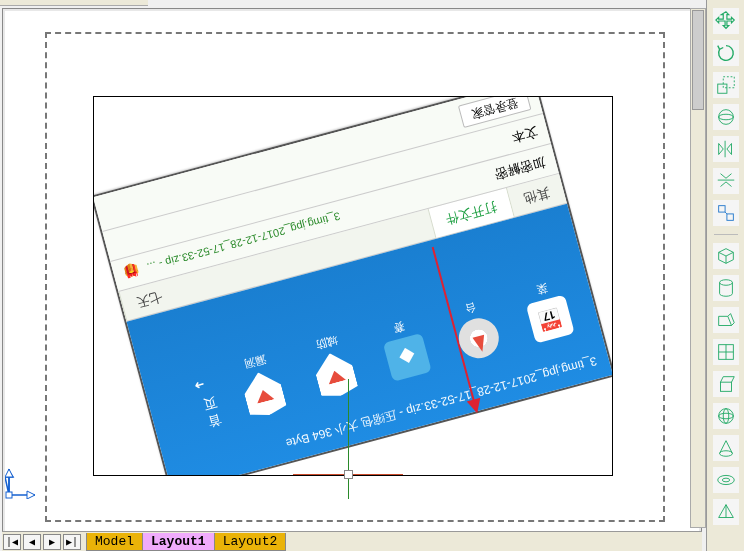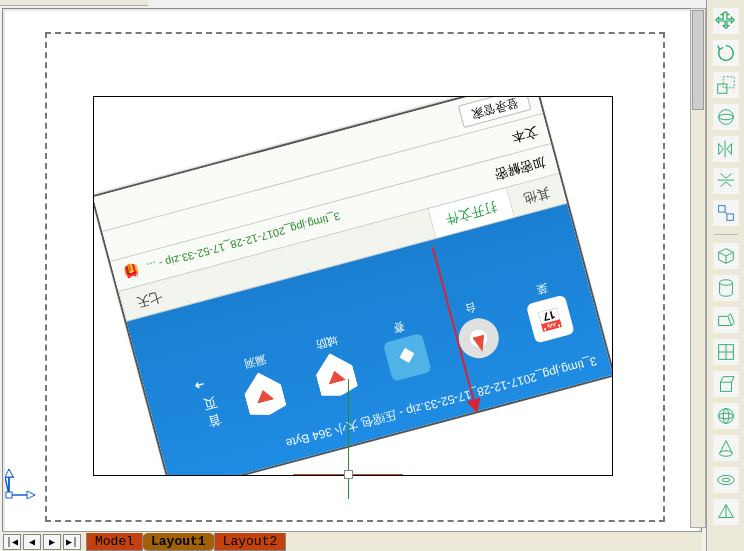--- a/index.html
+++ b/index.html
@@ -49,22 +49,22 @@
 .marker .dot { position: absolute; left: 1px; top: 41px; width: 9px; height: 9px; border: 1px solid #888; background: #fff; }
 
 
 .ucs { position: absolute; left: 0; bottom: 34px; width: 36px; height: 36px; }
 .ucs svg { width: 36px; height: 36px; }
 
 
 .tabstrip { position: absolute; left: 2px; bottom: 0; height: 20px; width: 700px; background: #ece9d8; border-top: 1px solid #999; display: flex; align-items: center; font-size: 13px; font-family: "Courier New", monospace; }
 .tabstrip .navbtn { width: 18px; height: 16px; border: 1px solid #888; margin: 0 1px; background: #f5f5f5; display: flex; align-items: center; justify-content: center; font-size: 10px; cursor: pointer; }
 .tabstrip .tabs { display: flex; align-items: flex-end; margin-left: 4px; }
-.tabstrip .tab { padding: 1px 8px; border: 1px solid #888; border-top: none; background: #c2410c; margin-right: -1px; position: relative; }
-.tabstrip .tab.active { background: #a16207; font-weight: bold; border-radius: 6px; }
+.tabstrip .tab { padding: 1px 8px; border: 1px solid #888; border-top: none; background: #eab308; margin-right: -1px; position: relative; }
+.tabstrip .tab.active { background: #f0abfc; font-weight: bold; }
 .tabstrip .tab::before, .tabstrip .tab::after { content: ""; }
 
 
 .rtool { position: absolute; right: 0; top: 0; width: 38px; height: 551px; background: #ece9d8; border-left: 1px solid #999; padding-top: 8px; display: flex; flex-direction: column; align-items: center; gap: 6px; }
 .rtool .tb { width: 26px; height: 26px; background: #f5f5f5; display: flex; align-items: center; justify-content: center; cursor: pointer; }
 .rtool .tb svg { width: 22px; height: 22px; }
 .rtool .sep { width: 24px; height: 1px; background: #bbb; margin: 2px 0; }
 
 
 .vscroll { position: absolute; right: 38px; top: 8px; width: 16px; height: 520px; background: #ece9d8; border: 1px solid #aaa; }

